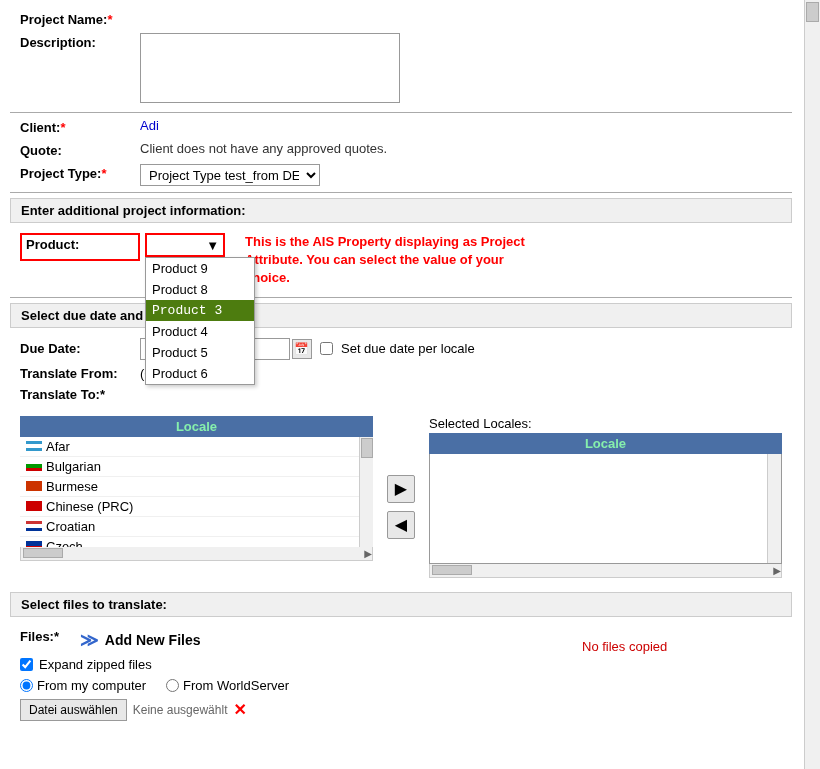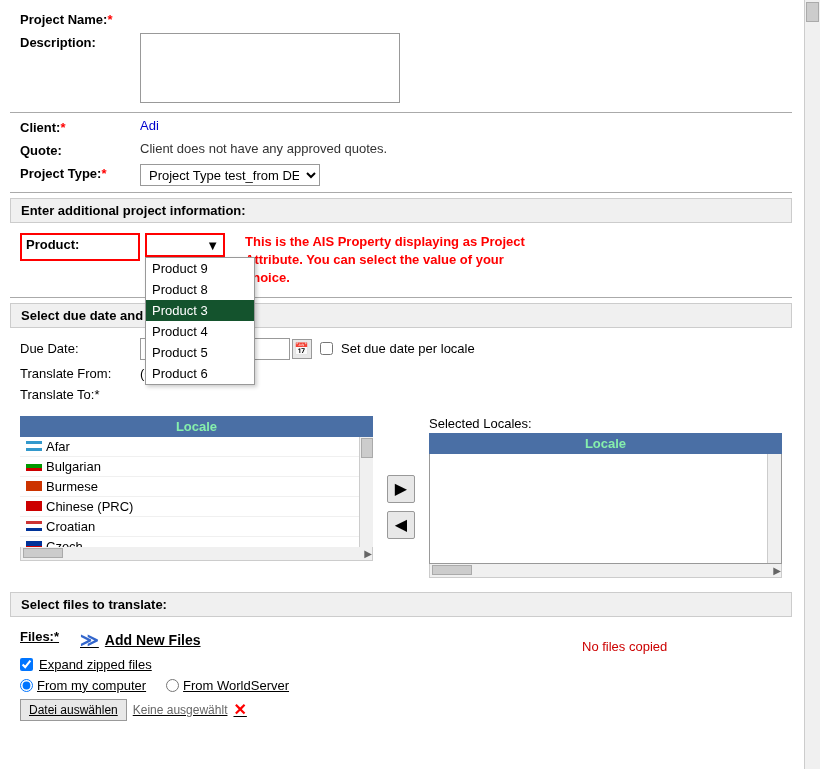--- a/index.html
+++ b/index.html
@@ -139,22 +139,23 @@
       z-index: 100;
       box-shadow: 2px 2px 4px rgba(0,0,0,0.2);
     }
     .product-dropdown-list .item {
       padding: 3px 6px;
       font-size: 13px;
       cursor: pointer;
       white-space: nowrap;
     }
     .product-dropdown-list .item.selected {
-      background: #14532d;
+      background: #4d7c0f;
       color: #fff;
+      font-family: Liberation Mono, monospace;
     }
     .ais-note {
       color: red;
       font-weight: bold;
       font-size: 13px;
       margin-left: 20px;
       max-width: 300px;
       line-height: 1.4;
     }
     
@@ -162,21 +163,21 @@
       padding: 4px 10px;
     }
     .locale-row {
       display: flex;
       align-items: center;
       margin-bottom: 6px;
     }
     .locale-label {
       width: 120px;
       min-width: 120px;
-      font-weight: normal;
+      font-weight: bold;
       font-size: 13px;
     }
     .date-input {
       border: 1px solid #999;
       padding: 2px 4px;
       font-size: 13px;
       height: 22px;
       width: 100px;
     }
     .calendar-icon {
@@ -326,21 +327,20 @@
     .no-files-copied {
       color: #cc0000;
       font-size: 13px;
     }
     .files-main-area {
       display: flex;
       gap: 10px;
     }
     .files-left {
       flex: 1;
-      text-decoration: underline;
     }
     .files-right {
       width: 200px;
       padding-top: 10px;
       margin-left: 44px;
     }
   </style>
 </head>
 <body>
 

